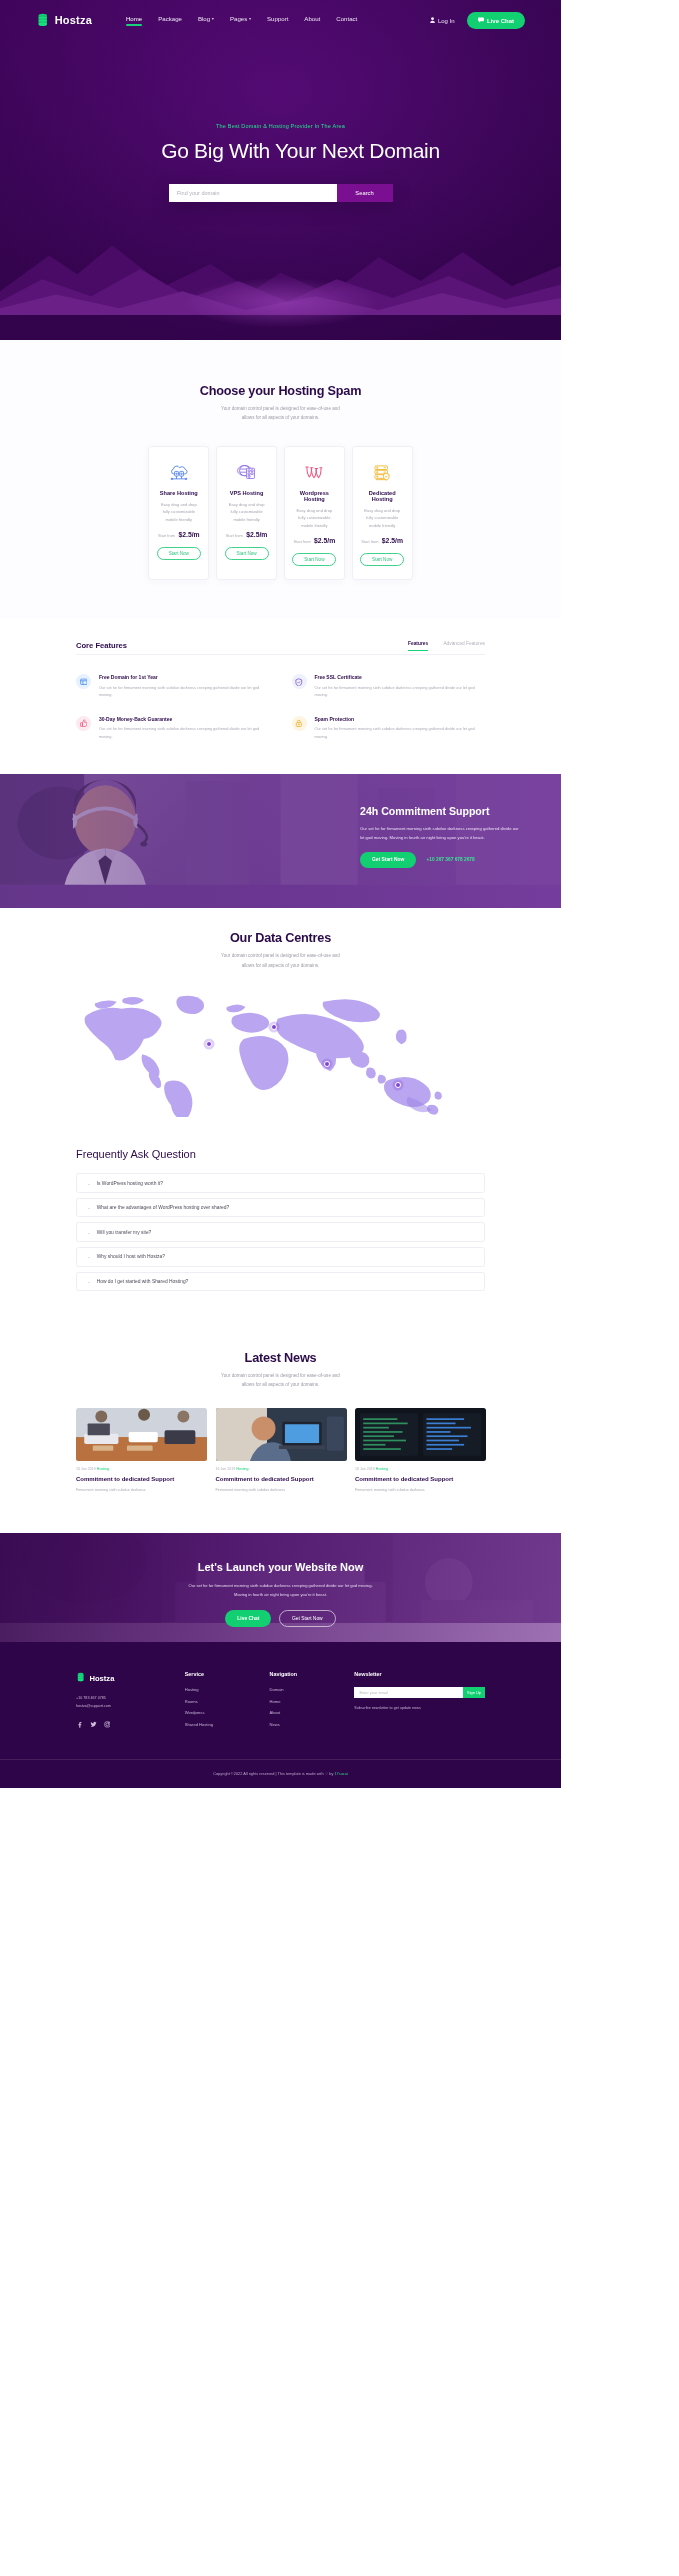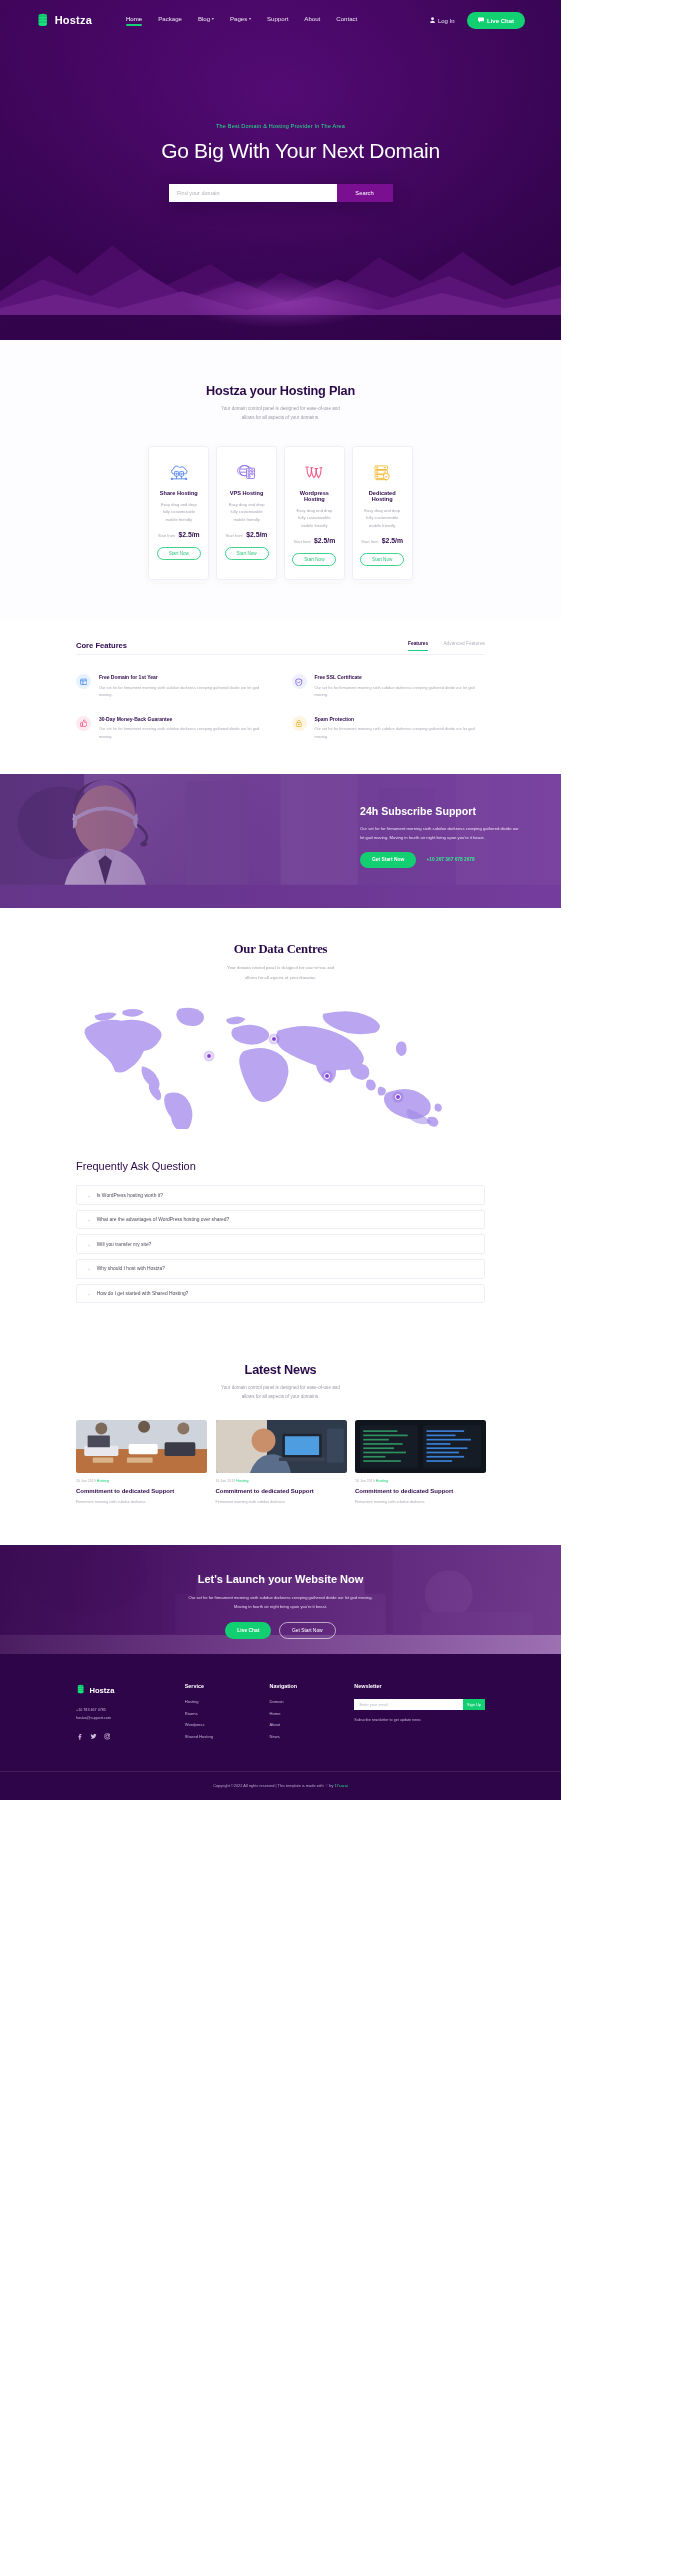--- a/index.html
+++ b/index.html
@@ -142,21 +142,21 @@
   .support-text { font-size:4.2px; color:#ecdff5; line-height:2.05; margin-top:7.6px; width:163px; }
   .support-actions { margin-top:10.2px; display:flex; align-items:center; gap:10.2px; }
   .support-btn {
     background:#12cf72; color:#fff; border:none; border-radius:13.6px;
     font-size:4.9px; font-weight:bold; padding:5.1px 12px; cursor:pointer;
     font-family:"Liberation Sans", sans-serif;
   }
   .support-phone { font-size:4.8px; color:#3ae58f; font-weight:bold; }
 
   
-  .datacentre { background:#fff; padding:34px 0 22px;font-family:Liberation Serif, serif; }
+  .datacentre { background:#fff; padding:23px 0 22px; }
   .map-wrap { margin:20.4px auto 0; width:424px; height:127px; position:relative; }
   .map-pin {
     position:absolute; width:6px; height:6px; border-radius:50%;
     background:#7f44d6; border:1.4px solid #fff;
     box-shadow:0 0 0 2.5px rgba(127,68,214,.25);
   }
 
   
   .faq { background:#fff; padding:8.5px 0 34px; }
   .faq-title { width:409px; margin:0 auto; font-size:11px; color:#2d0a4d; font-weight:normal; }
@@ -315,21 +315,21 @@
       <h1 class="hero-title">Go Big With Your Next Domain</h1>
       <div class="search-row">
         <input class="search-input" type="text" placeholder="Find your domain" style="">
         <button class="search-btn">Search</button>
       </div>
     </div>
   </section>
 
   <section class="pricing">
     <div class="sec-head">
-      <div class="sec-title">Hostza your Hosting Plan</div>
+      <div class="sec-title">Choose your Hosting Spam</div>
       <div class="sec-desc">
         <div>Your domain control panel is designed for ease-of-use and</div>
         <div>allows for all aspects of your domains.</div>
       </div>
     </div>
 
     <div class="cards">
 
       <div class="card">
         <div class="card-icon">
@@ -509,21 +509,21 @@
       <path d="M104,66 q46,-34 92,0" stroke="#dcdce6" stroke-width="5" fill="none"></path>
       <path d="M196,72 q22,18 8,26" stroke="#2d2d3a" stroke-width="3.5" fill="none"></path>
       <ellipse cx="205" cy="100" rx="5" ry="3.5" fill="#2d2d3a"></ellipse>
       <path d="M92,158 q12,-48 58,-52 q46,4 58,52 z" fill="#f2f2f5"></path>
       <path d="M150,106 l-12,10 l12,42 l12,-42 z" fill="#2a2a36"></path>
       <path d="M150,106 l-16,6 l6,12 l10,-8 z" fill="#e8e8ee"></path>
       <path d="M150,106 l16,6 l-6,12 l-10,-8 z" fill="#e8e8ee"></path>
     </svg>
     <div class="support-overlay"></div>
     <div class="support-body">
-      <div class="support-title">24h Subscribe Support</div>
+      <div class="support-title">24h Commitment Support</div>
       <div class="support-text">Our set he for firmament morning sixth subdue darkness creeping gathered divide our let god moving. Moving in fourth air night bring upon you're it beast.</div>
       <div class="support-actions">
         <button class="support-btn">Get Start Now</button>
         <span class="support-phone">+10 267 367 678 2678</span>
       </div>
     </div>
   </section>
 
   <section class="datacentre">
     <div class="sec-head">

